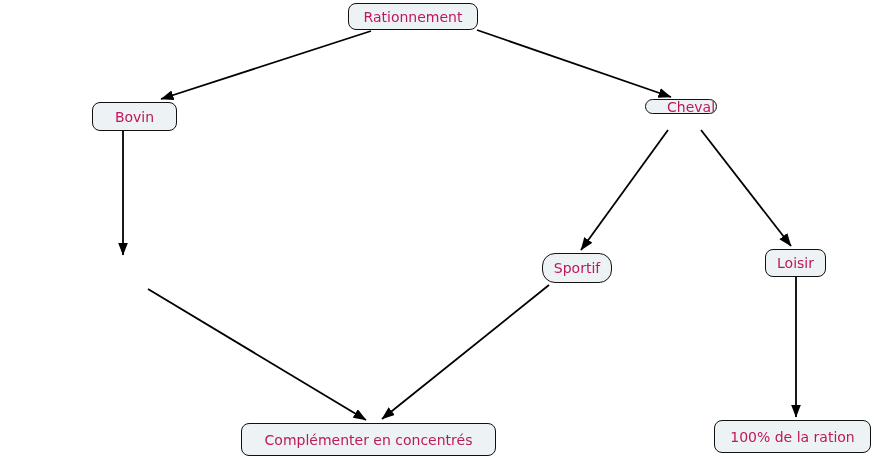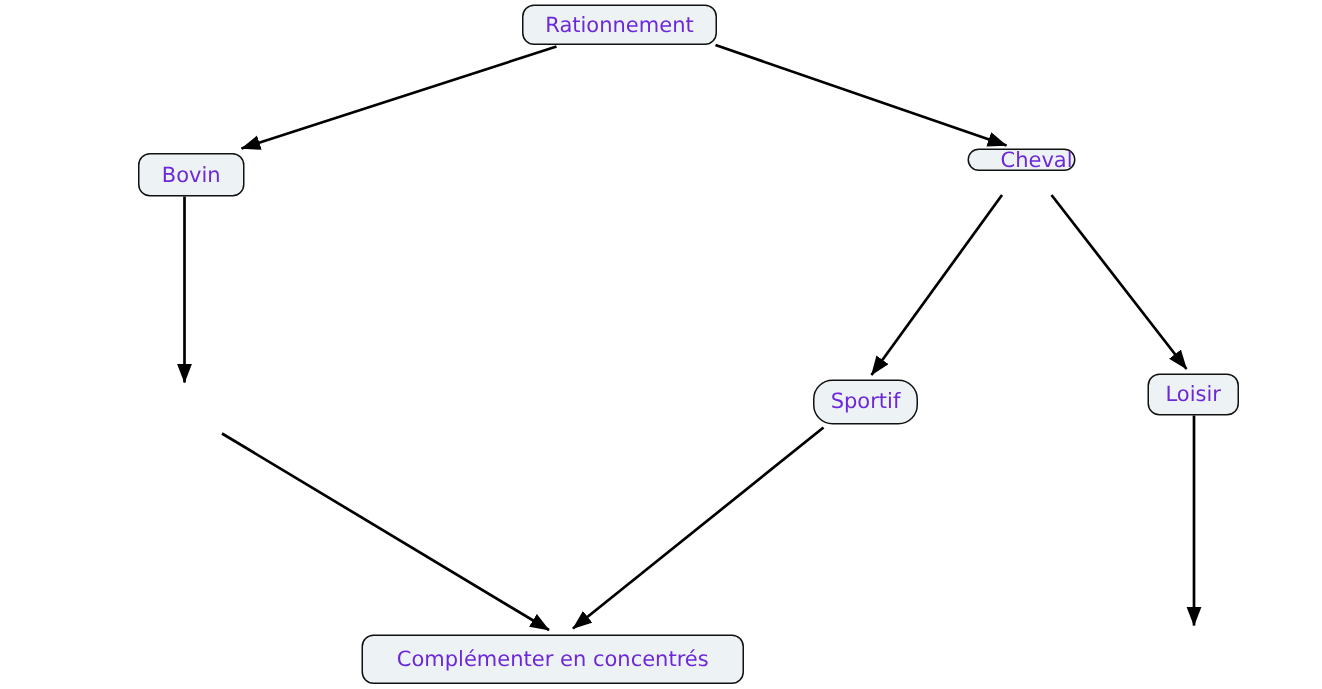--- a/index.html
+++ b/index.html
@@ -25,21 +25,21 @@
   .node {
     position: absolute;
     box-sizing: border-box;
     display: flex;
     align-items: center;
     justify-content: center;
     background: #edf2f4;
     border: 1.7px solid #111111;
     border-radius: 8px;
     font-size: 14px;
-    color: #6d28d9;
+    color: #be185d;
     white-space: nowrap;
     z-index: 2;
   }
   .node span {
     display: block;
     padding: 0 2px;
   }
 </style>
 </head>
 <body>
@@ -59,35 +59,38 @@
     <line x1="701" y1="130" x2="791" y2="246" stroke="#000" stroke-width="1.8" marker-end="url(#ah)"></line>
     <line x1="148" y1="289" x2="366" y2="420" stroke="#000" stroke-width="1.8" marker-end="url(#ah)"></line>
     <line x1="549" y1="285" x2="382" y2="419" stroke="#000" stroke-width="1.8" marker-end="url(#ah)"></line>
     <line x1="796" y1="277" x2="796" y2="417" stroke="#000" stroke-width="1.8" marker-end="url(#ah)"></line>
   </svg>
 
   <div class="node" style="left:348px; top:3px; width:130px; height:27px;">
     <span>Rationnement</span>
   </div>
 
-  <div class="node" style="left:92px; top:102px; width:71px; height:29px;">
+  <div class="node" style="left:92px; top:102px; width:85px; height:29px;">
     <span>Bovin</span>
   </div>
 
   <div class="node" style="left:645px; top:99px; width:72px; height:15px;padding-left:20px;">
     <span>Cheval</span>
   </div>
 
 
   <div class="node" style="left:542px; top:253px; width:70px; height:30px;border-radius:13px;">
     <span>Sportif</span>
   </div>
 
   <div class="node" style="left:241px; top:423px; width:255px; height:33px;">
     <span>Complémenter en concentrés</span>
   </div>
 
   <div class="node" style="left:765px; top:249px; width:61px; height:28px;">
     <span>Loisir</span>
   </div>
 
+  <div class="node" style="left:714px; top:420px; width:157px; height:33px;">
+    <span>100% de la ration</span>
+  </div>
 
 </div>
 
 </body></html>

